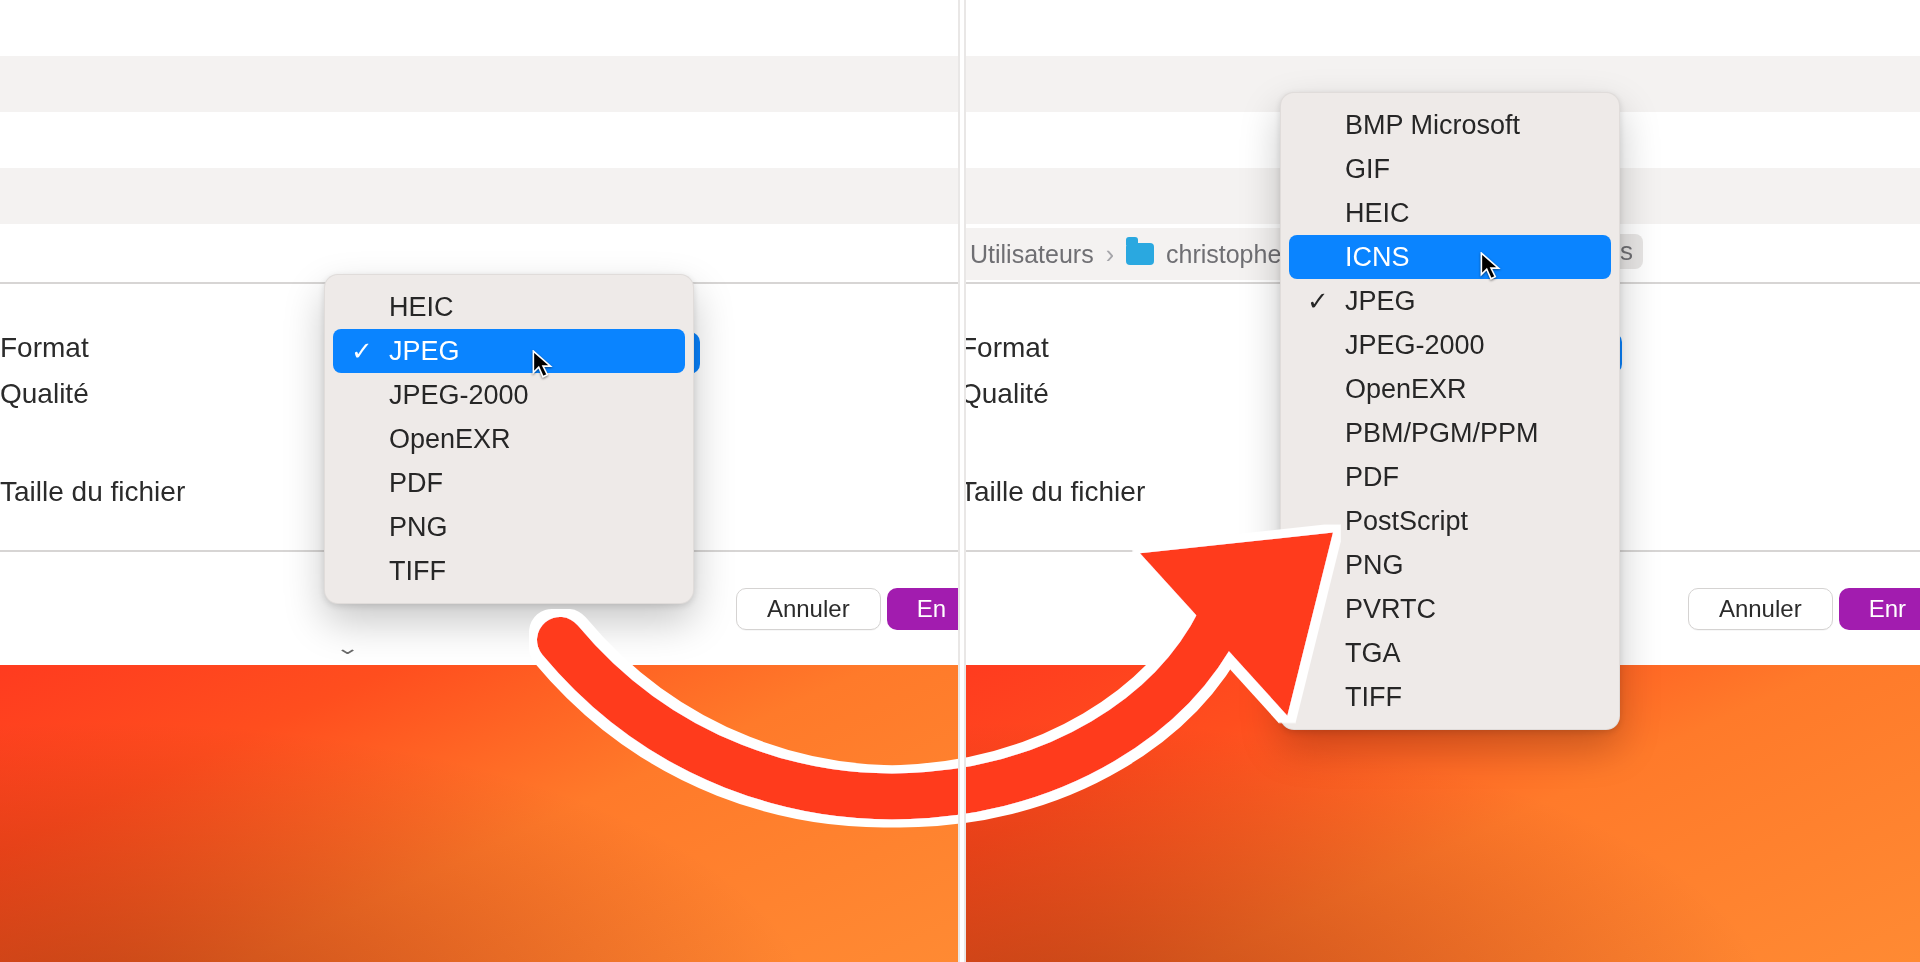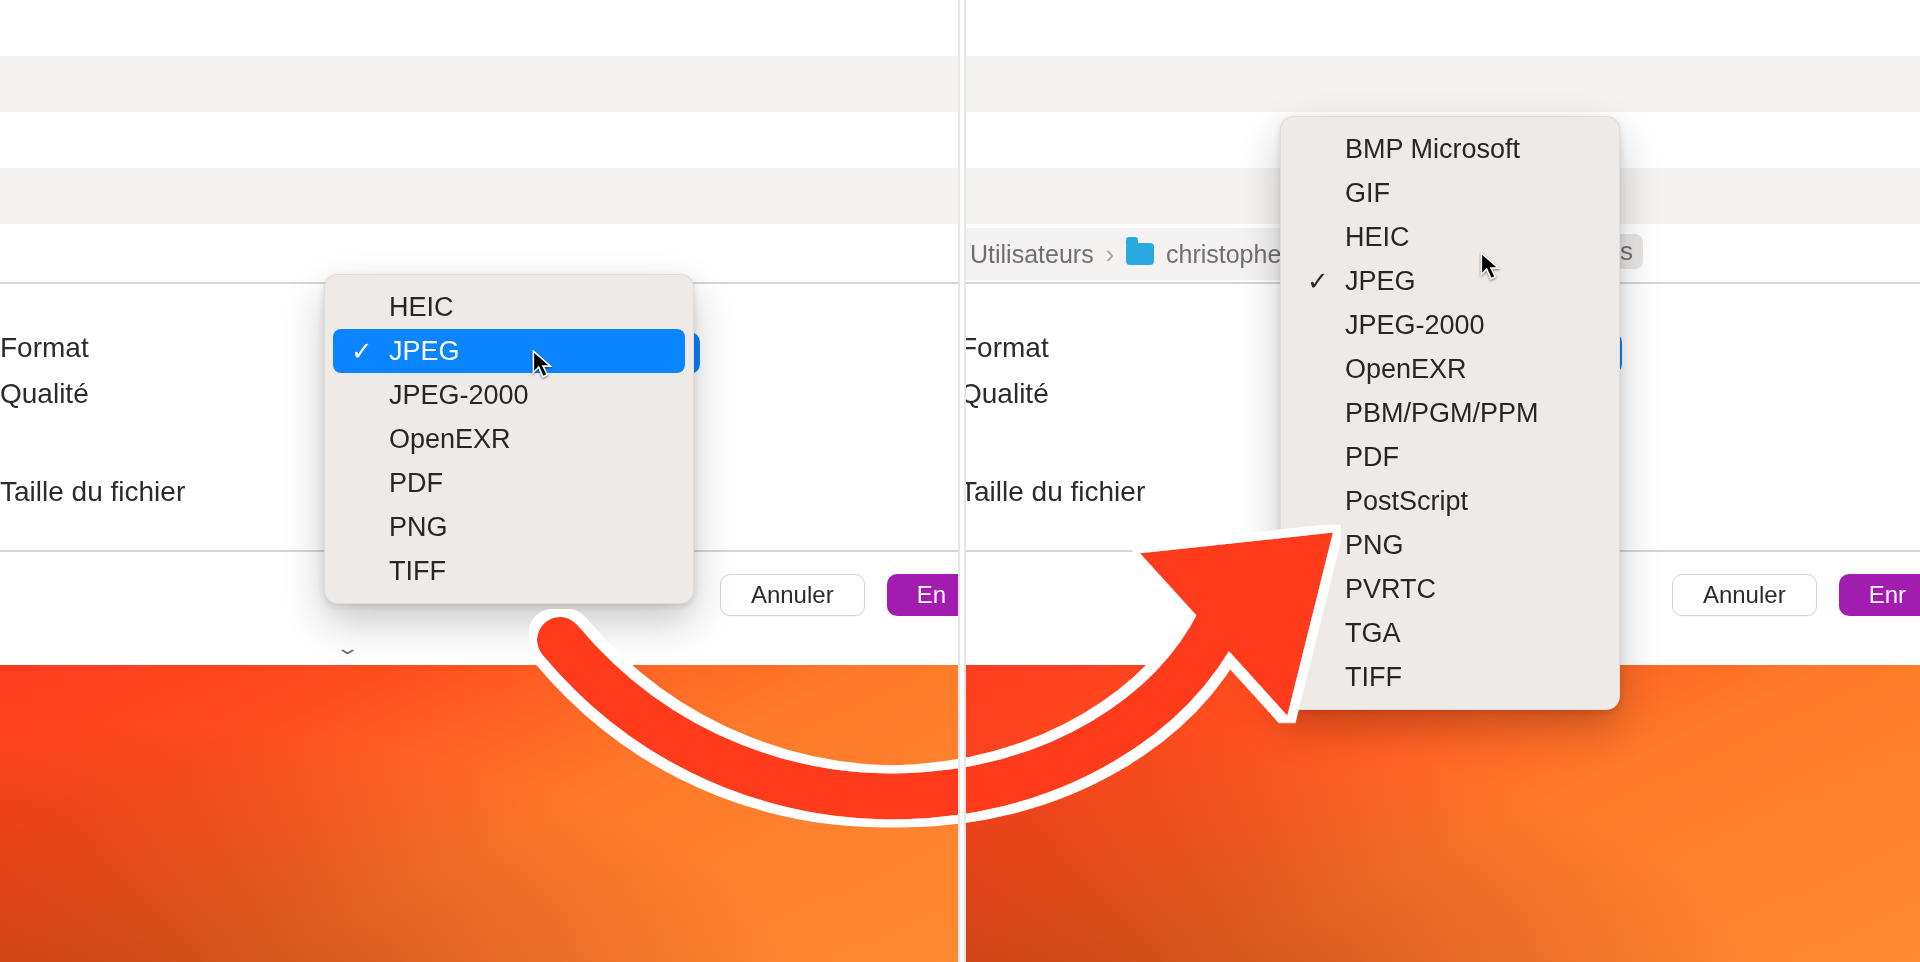--- a/index.html
+++ b/index.html
@@ -33,21 +33,21 @@
   .labels { position: absolute; left: 0; top: 325px; width: 320px; text-align: left; color: #2b2b2b; font-size: 28px; }
   .labels div { height: 46px; line-height: 46px; padding-right: 10px; }
   .labels .filesize { margin-top: 52px; }
 
   
   .hr { position: absolute; left: 0; right: 0; height: 2px; background: #d7d5d4; }
   .hr.top { top: 282px; }
   .hr.mid { top: 550px; }
 
   
-  .actions { position: absolute; top: 574px; left: 0; right: 0; height: 56px; display:flex; justify-content:flex-end; align-items:flex-start; gap: 22px; padding-right: 0; }
+  .actions { position: absolute; top: 574px; left: 0; right: 0; height: 56px; display:flex; justify-content:flex-end; align-items:flex-end; gap: 6px; padding-right: 0; }
   .btn { height: 42px; padding: 0 30px; border-radius: 10px; font-size: 24px; display:flex; align-items:center; }
   .btn-cancel { background: #ffffff; border: 1.5px solid #d5d3d2; box-shadow: 0 1px 0 rgba(0,0,0,0.03); color: #2b2b2b; }
   .btn-primary { background: #a21caf; color: #fff; border:none; border-top-right-radius:0; border-bottom-right-radius:0; padding-right:14px; }
 
   
   .disclosure { position: absolute; left: 335px; top: 630px; color:#6a6a6a; font-size:30px; transform: scaleY(0.6); }
 
   
   .menu {
     position: absolute;
@@ -185,24 +185,25 @@
 
     <div class="actions">
       <div class="btn btn-cancel">Annuler</div>
       <div class="btn btn-primary">Enr</div>
     </div>
 
     <div class="wallpaper"></div>
 
     <div class="popup-peek" style="left:652px; top:332px;"></div>
 
-    <div class="menu" id="menu-right" style="left:320px; top:116px; width:340px;">
+    <div class="menu" id="menu-right" style="left:320px; top:92px; width:340px;">
         <div class="menu-item"><span>BMP Microsoft</span></div>
         <div class="menu-item"><span>GIF</span></div>
         <div class="menu-item"><span>HEIC</span></div>
+        <div class="menu-item selected"><span>ICNS</span></div>
         <div class="menu-item"><span class="check">✓</span><span>JPEG</span></div>
         <div class="menu-item"><span>JPEG-2000</span></div>
         <div class="menu-item"><span>OpenEXR</span></div>
         <div class="menu-item"><span>PBM/PGM/PPM</span></div>
         <div class="menu-item"><span>PDF</span></div>
         <div class="menu-item"><span>PostScript</span></div>
         <div class="menu-item"><span>PNG</span></div>
         <div class="menu-item"><span>PVRTC</span></div>
         <div class="menu-item"><span>TGA</span></div>
         <div class="menu-item"><span>TIFF</span></div>

